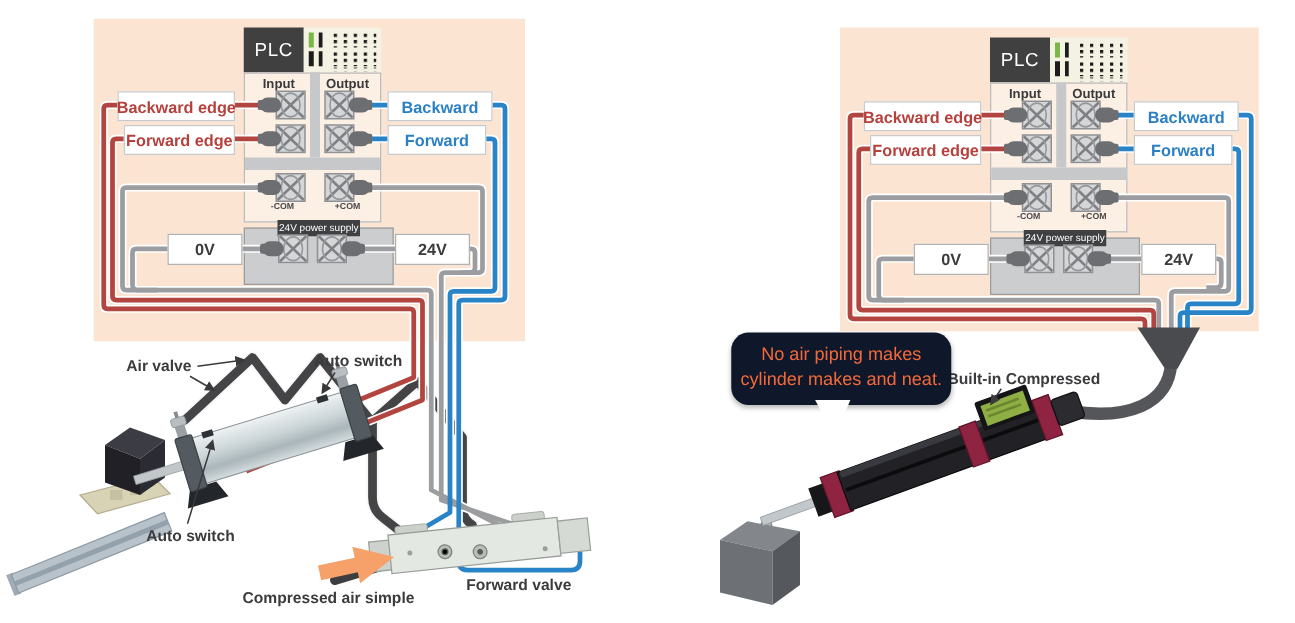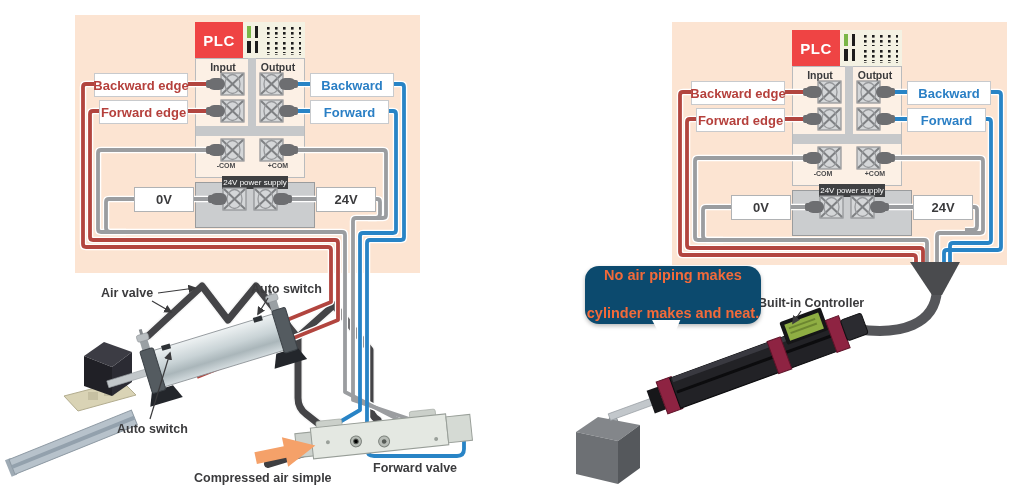--- a/index.html
+++ b/index.html
@@ -1,44 +1,44 @@
 <!DOCTYPE html>
 <html><head>
 <meta charset="utf-8">
 <style>
   html,body{margin:0;padding:0;background:#fff;}
   #canvas{position:relative;width:1036px;height:498px;background:#fff;overflow:hidden;
           font-family:"Liberation Sans","DejaVu Sans",sans-serif;}
   .panel{position:absolute;background:#fce4d2;z-index:0;}
   #scene{position:absolute;left:0;top:0;z-index:2;pointer-events:none;}
   
-  .plc-head{position:absolute;background:#ef4444;color:#fff;display:flex;align-items:center;
-            justify-content:center;font-weight:bold;font-size:15px;z-index:1;letter-spacing:.5px;}
+  .plc-head{position:absolute;background:#404040;color:#fff;display:flex;align-items:center;
+            justify-content:center;font-weight:normal;font-size:15px;z-index:1;letter-spacing:.5px;}
   .plc-ind{position:absolute;background:#f4f2e3;z-index:1;}
   .plc-box{position:absolute;background:#fcf0e5;border:1px solid #b9bbbd;z-index:1;box-sizing:border-box;}
   .divider-v{position:absolute;background:#c6c8ca;z-index:1;}
   .divider-h{position:absolute;background:#c6c8ca;z-index:1;}
   .pwr-box{position:absolute;background:#cbcdcf;border:1px solid #9a9c9e;z-index:1;box-sizing:border-box;}
   .pwr-lbl{position:absolute;background:#3f4042;color:#fff;font-size:8px;display:flex;
            align-items:center;justify-content:center;z-index:3;white-space:nowrap;text-align:center;}
   .io-lbl{position:absolute;font-size:10.5px;font-weight:bold;color:#3a3a3c;text-align:center;z-index:3;}
   .com-lbl{position:absolute;font-size:7px;font-weight:bold;color:#4a4a4c;text-align:center;z-index:5;}
   .lblbox{position:absolute;background:#fff;border:1px solid #c8cacd;font-weight:bold;font-size:13px;
           display:flex;align-items:center;justify-content:center;z-index:3;white-space:nowrap;}
   .red-t{color:#b5403c;} .blue-t{color:#2a7fc5;}
   .vbox{position:absolute;background:#fff;border:1px solid #b0b2b4;font-weight:bold;font-size:13px;
         color:#3b3b3d;display:flex;align-items:center;justify-content:center;z-index:3;}
   .ann{position:absolute;color:#3b3b3d;font-size:12.5px;font-weight:bold;z-index:3;white-space:nowrap;}
   .term{position:absolute;z-index:4;}
   .term.flip{transform:scaleX(-1);}
   
-  #bubble{position:absolute;left:585px;top:266px;width:176px;height:58px;background:#0c4a6e;
+  #bubble{position:absolute;left:585px;top:266px;width:176px;height:58px;background:#0f172a;
           border-radius:14px;box-shadow:0 2px 4px rgba(0,0,0,.28);z-index:3;display:flex;
-          flex-direction:column;align-items:center;justify-content:space-between;
-          color:#f26a3a;font-weight:bold;font-size:14.5px;line-height:1.35;text-align:center;}
+          flex-direction:column;align-items:center;justify-content:center;
+          color:#f26a3a;font-weight:normal;font-size:14.5px;line-height:1.35;text-align:center;}
   #bubble-tail{position:absolute;left:648px;top:320px;width:34px;height:30px;background:#fff;
                clip-path:polygon(12% 0,95% 0,58% 100%);z-index:3;}
   
   .case{fill:none;stroke:#fff;stroke-width:6.5;stroke-linejoin:round;}
   .w-red{fill:none;stroke:#b2453f;stroke-width:3.8;stroke-linejoin:round;}
   .w-blue{fill:none;stroke:#2884c6;stroke-width:3.8;stroke-linejoin:round;}
   .w-gray{fill:none;stroke:#9b9da0;stroke-width:3.8;stroke-linejoin:round;}
   .pipe-case{fill:none;stroke:#f7f7f7;stroke-width:10;stroke-linejoin:round;stroke-linecap:round;}
   .pipe{fill:none;stroke:#444447;stroke-width:7;stroke-linejoin:round;stroke-linecap:round;}
   .leader{fill:none;stroke:#3a3a3c;stroke-width:1.2;}
@@ -336,21 +336,21 @@
     </svg>
   <svg class="term flip" style="left:849px;top:195px" width="40" height="24">
       <use href="#term-shape"></use>
     </svg>
 
   <div class="ann" style="left:101px;top:286px">Air valve</div>
   <div class="ann" style="left:251px;top:282px">Auto switch</div>
   <div class="ann" style="left:117px;top:422px">Auto switch</div>
   <div class="ann" style="left:194px;top:471px">Compressed air simple</div>
   <div class="ann" style="left:373px;top:461px">Forward valve</div>
-  <div class="ann" style="left:758px;top:296px">Built-in Controller</div>
+  <div class="ann" style="left:758px;top:296px">Built-in Compressed</div>
 
   <div id="bubble">
     <span>No air piping makes</span>
     <span>cylinder makes and neat.</span>
   </div>
   <div id="bubble-tail"></div>
 
 </div>
 
 </body></html>

